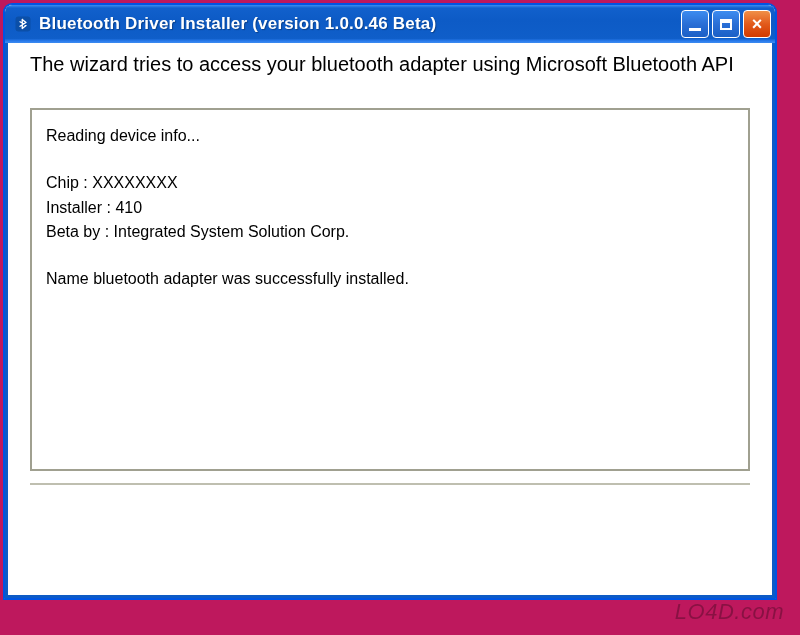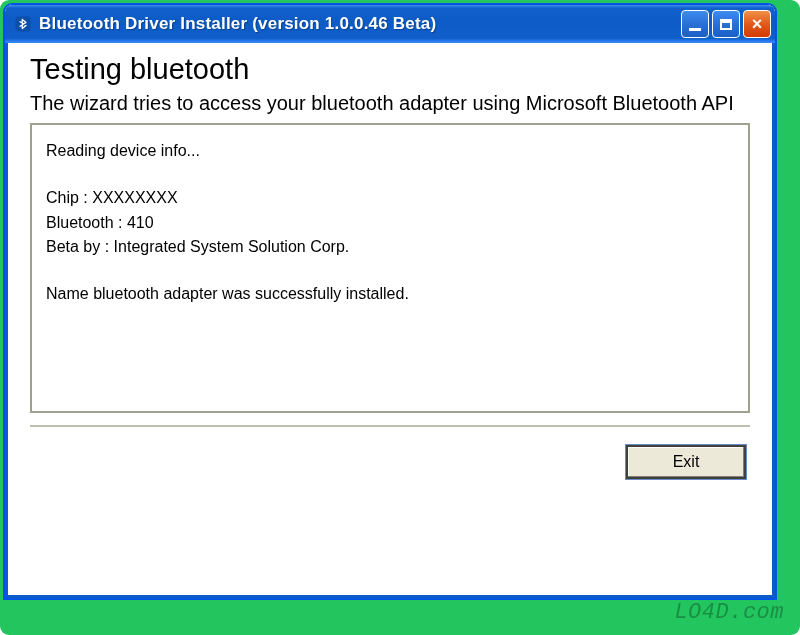--- a/index.html
+++ b/index.html
@@ -10,23 +10,22 @@
       font-family: Tahoma, Verdana, Arial, sans-serif;
       font-size: 13px;
       overflow: hidden;
       width: 800px;
       height: 635px;
       position: relative;
     }
     .viewport {
       width: 800px;
       height: 635px;
-      background: #22c55e;
+      background: #be185d;
       position: relative;
-      border-radius: 9px;
     }
     .window {
       position: absolute;
       left: 4px;
       top: 4px;
       width: 772px;
       height: 595px;
       border: 1px solid #0054e3;
       border-radius: 8px 8px 0 0;
       background: #ece9d8;
@@ -118,21 +117,22 @@
       color: #000;
       margin: 0;
     }
     .content-section {
       padding: 0 22px 4px 22px;
     }
     .info-box {
       border: 2px solid #a0a090;
       background: #ffffff;
       padding: 14px 14px 20px 14px;
-      height: 290px;
+      margin-top: 24px;
+      height: 363px;
       font-size: 16px;
       line-height: 1.55;
       color: #000;
     }
     .info-line { display: block; }
     .info-spacer { height: 22px; }
     .link-row {
       margin-top: 18px;
       font-size: 16px;
     }
@@ -162,21 +162,21 @@
       cursor: pointer;
       color: #000;
       font-family: Tahoma, sans-serif;
       padding: 0 14px;
     }
     .watermark {
       position: absolute;
       right: 16px;
       bottom: 10px;
       color: rgba(0,0,0,0.28);
-      font-family: Liberation Mono, monospace;
+      font-family: Liberation Sans, sans-serif;
       font-size: 22px;
       font-style: italic;
       letter-spacing: 0.5px;
       text-align: center;
     }
   </style>
 </head>
 <body>
 
 <div class="viewport">
@@ -199,49 +199,45 @@
           </div>
         <div class="win-btn close">
             <span>×</span>
           </div>
       </div>
     </div>
 
     <div class="client-area">
 
       <div class="header-section">
-        <h1 class="page-title">Testing bluetooth</h1>
         <div class="page-subtitle">The wizard tries to access your bluetooth adapter using Microsoft Bluetooth API</div>
       </div>
 
       <div class="content-section">
         <div class="info-box">
           <span class="info-line">Reading device info...</span>
           <div class="info-spacer"></div>
           <span class="info-line">
             <span>Chip :</span>
             <span>XXXXXXXX</span>
           </span>
           <span class="info-line">
-            <span>Bluetooth :</span>
+            <span>Installer :</span>
             <span>410</span>
           </span>
           <span class="info-line">
             <span>Beta by :</span>
             <span>Integrated System Solution Corp.</span>
           </span>
           <div class="info-spacer"></div>
           <span class="info-line">Name bluetooth adapter was successfully installed.</span>
         </div>
 
 
         <hr class="divider">
       </div>
 
-      <div class="button-row">
-        <button class="exit-button">Exit</button>
-      </div>
 
     </div>
   </div>
 
   <div class="watermark">LO4D.com</div>
 </div>
 
 </body></html>

